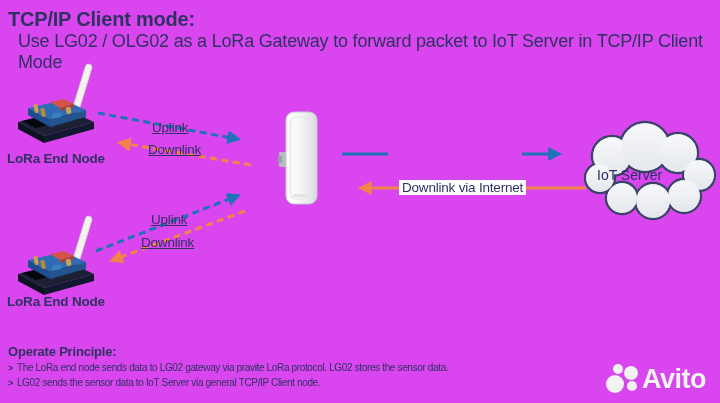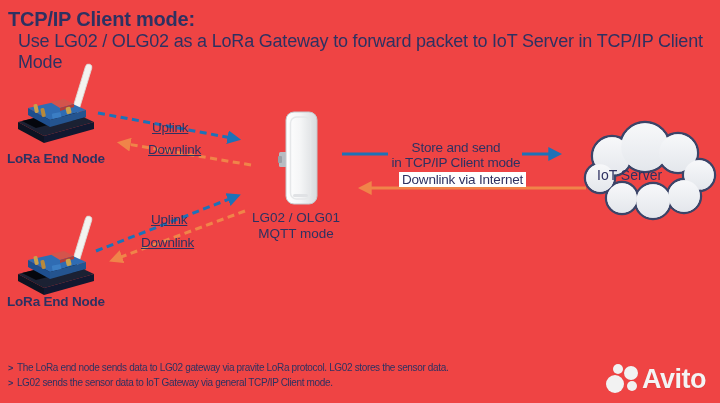--- a/index.html
+++ b/index.html
@@ -4,35 +4,35 @@
 <style>
   :root{
     --navy:#2e3161;
     --blue:#1d72b8;
     --orange:#f08449;
   }
   *{margin:0;padding:0;box-sizing:border-box;}
   html,body{background:#fff;}
   body{font-family:"Liberation Sans", sans-serif;}
   .stage{
-    position:relative;width:720px;height:403px;background:#ef4444;overflow:hidden;
+    position:relative;width:720px;height:403px;background:#d946ef;overflow:hidden;
     color:var(--navy);
   }
   .abs{position:absolute;}
   
   .title{left:8px;top:8px;font-size:20px;font-weight:bold;letter-spacing:-0.2px;color:var(--navy);}
   .subtitle{left:18px;top:31px;font-size:18px;letter-spacing:-0.2px;color:var(--navy);}
   
   svg.overlay{left:0;top:0;width:720px;height:403px;}
   
   .linklabel{font-size:13.5px;letter-spacing:-0.2px;color:var(--navy);white-space:nowrap;text-decoration:underline;}
   .node-label{font-size:13.5px;letter-spacing:-0.2px;color:var(--navy);white-space:nowrap;font-weight:bold;}
   .gw-label{left:238px;top:210px;width:116px;text-align:center;font-size:13.5px;line-height:16px;color:var(--navy);}
   .store-label{left:381px;top:140px;width:150px;text-align:center;font-size:13.5px;line-height:15px;letter-spacing:-0.2px;color:var(--navy);}
-  .dli-label{left:399px;top:172px;font-size:13.5px;letter-spacing:-0.2px;color:var(--navy);background:#fff;padding:0 3px;white-space:nowrap;}
+  .dli-label{left:399px;top:180px;font-size:13.5px;letter-spacing:-0.2px;color:var(--navy);background:#fff;padding:0 3px;white-space:nowrap;}
   .cloud-label{left:597px;top:167px;width:100px;font-size:14px;color:var(--navy);}
   
   .op-title{left:8px;top:344px;font-size:13px;font-weight:bold;letter-spacing:-0.2px;color:var(--navy);}
   .bullet{left:8px;font-size:10px;letter-spacing:-0.35px;color:var(--navy);white-space:nowrap;display:flex;align-items:baseline;}
   .bullet .chev{font-size:9px;margin-right:4px;font-weight:bold;}
   .b1{top:362px;}
   .b2{top:377px;}
   
   .watermark{left:606px;top:362px;display:flex;align-items:center;user-select:none;}
   .wm-logo{position:relative;width:34px;height:34px;margin-right:2px;}
@@ -141,41 +141,34 @@
   </svg>
 
   <div class="abs node-label" style="left:7px;top:151px;">LoRa End Node</div>
   <div class="abs node-label" style="left:7px;top:294px;">LoRa End Node</div>
 
   <div class="abs linklabel" style="left:152px;top:120px;">Uplink</div>
   <div class="abs linklabel" style="left:148px;top:142px;">Downlink</div>
   <div class="abs linklabel" style="left:151px;top:212px;">Uplink</div>
   <div class="abs linklabel" style="left:141px;top:235px;">Downlink</div>
 
-  <div class="abs gw-label">
-    <div>LG02 / OLG01</div>
-    <div>MQTT mode</div>
-  </div>
 
-  <div class="abs store-label">
-    <div>Store and send</div>
-    <div>in TCP/IP Client mode</div>
-  </div>
 
   <div class="abs dli-label">Downlink via Internet</div>
 
   <div class="abs cloud-label">IoT Server</div>
 
+  <div class="abs op-title">Operate Principle:</div>
   <div class="abs bullet b1">
     <span class="chev">&gt;</span>
     <span>The LoRa end node sends data to LG02 gateway via pravite LoRa protocol. LG02 stores the sensor data.</span>
   </div>
   <div class="abs bullet b2">
     <span class="chev">&gt;</span>
-    <span>LG02 sends the sensor data to IoT Gateway via general TCP/IP Client mode.</span>
+    <span>LG02 sends the sensor data to IoT Server via general TCP/IP Client node.</span>
   </div>
 
   <div class="abs watermark">
     <span class="wm-logo">
       <i class="wm-c1"></i>
         <i class="wm-c2"></i>
         <i class="wm-c3"></i>
         <i class="wm-c4"></i>
     </span>
     <span class="wm-text">Avito</span>

